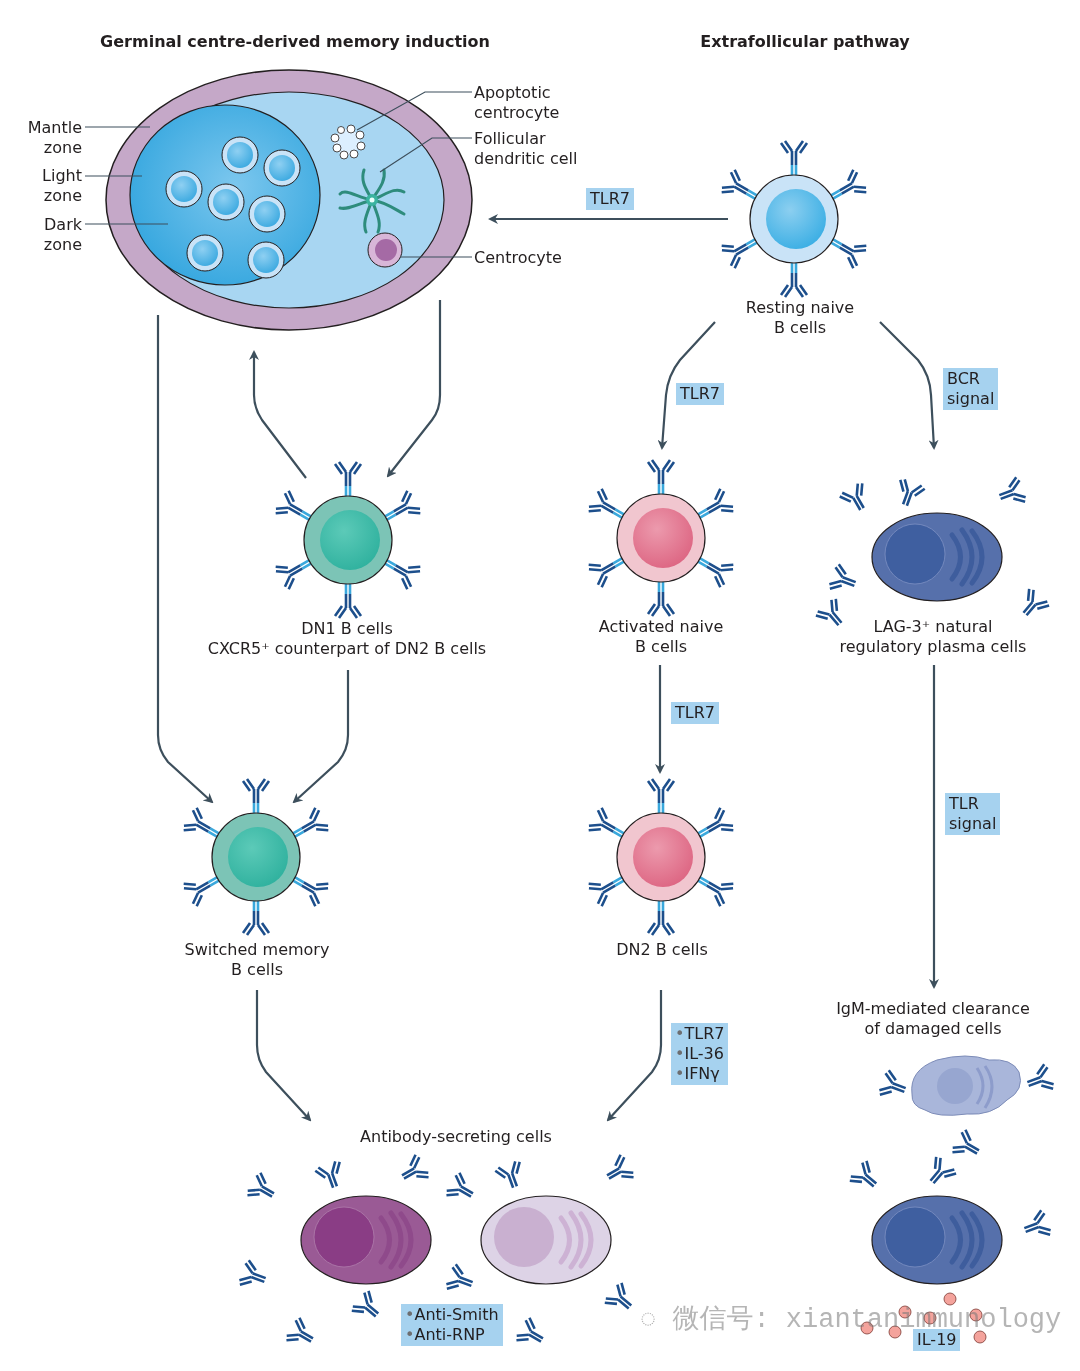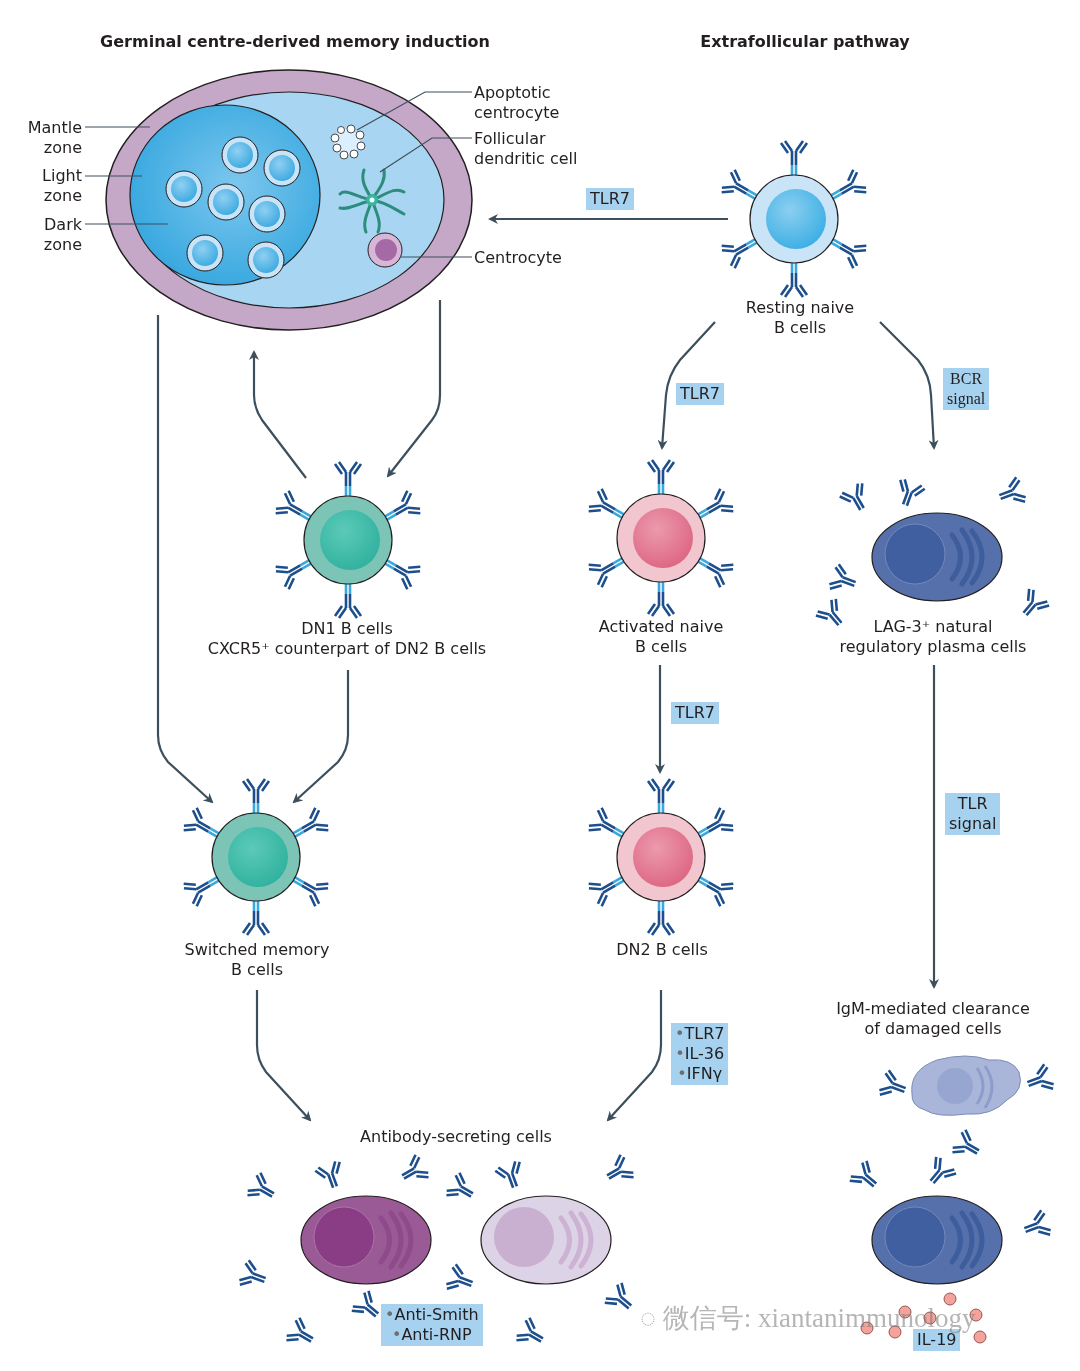--- a/index.html
+++ b/index.html
@@ -1,22 +1,22 @@
 <!DOCTYPE html>
 <html><head>
 <meta charset="utf-8">
 <style>
   html,body{margin:0;padding:0;background:#ffffff;}
   body{width:1080px;height:1371px;position:relative;overflow:hidden;font-family:"DejaVu Sans","Liberation Sans",sans-serif;color:#231f20;}
   svg#diagram{position:absolute;left:0;top:0;}
   .t{font-family:"DejaVu Sans","Liberation Sans",sans-serif;fill:#231f20;font-size:16px;}
   .title{font-weight:bold;font-size:16px;}
-  .lbl{position:absolute;background:#a6d2ef;color:#231f20;font-family:"DejaVu Sans","Liberation Sans",sans-serif;font-size:16px;line-height:20px;padding:1px 4px;text-align:center;}
+  .lbl{position:absolute;background:#a6d2ef;color:#231f20;font-family:"DejaVu Sans","Liberation Sans",sans-serif;font-size:16px;line-height:20px;padding:1px 4px;}
   .bul::before{content:"\2022 ";color:#6d6e71;}
-  .wm{position:absolute;left:640px;top:1300px;font-family:Liberation Serif, serif;font-size:27px;color:rgba(120,120,120,0.55);letter-spacing:0px;}
+  .wm{position:absolute;left:640px;top:1300px;font-family:Liberation Mono, monospace;font-size:27px;color:rgba(120,120,120,0.55);letter-spacing:0px;}
 </style>
 </head>
 <body>
 
 <svg id="diagram" width="1080" height="1371" viewBox="0 0 1080 1371" xmlns="http://www.w3.org/2000/svg">
   <defs>
     <marker id="ah" markerWidth="10" markerHeight="10" refX="8" refY="5" orient="auto" markerUnits="userSpaceOnUse">
       <path d="M0,0 L10,5 L0,10 L3,5 Z" fill="#3d4f5c"></path>
     </marker>
     <radialGradient id="gNaive" cx="40%" cy="35%" r="70%">
@@ -476,35 +476,35 @@
   <text class="t" x="257" y="955" text-anchor="middle">Switched memory</text>
   <text class="t" x="257" y="975" text-anchor="middle">B cells</text>
   <text class="t" x="662" y="955" text-anchor="middle">DN2 B cells</text>
   <text class="t" x="933" y="1014" text-anchor="middle">IgM-mediated clearance</text>
   <text class="t" x="933" y="1034" text-anchor="middle">of damaged cells</text>
   <text class="t" x="456" y="1142" text-anchor="middle">Antibody-secreting cells</text>
 </svg>
 
 <div class="lbl" style="left:586px;top:188px;">TLR7</div>
 <div class="lbl" style="left:676px;top:383px;">TLR7</div>
-<div class="lbl" style="left:943px;top:368px;font-family:Liberation Serif, serif;">
+<div class="lbl" style="left:943px;top:368px;">
   <div>BCR</div>
   <div>signal</div>
 </div>
 <div class="lbl" style="left:671px;top:702px;">TLR7</div>
 <div class="lbl" style="left:945px;top:793px;">
   <div>TLR</div>
   <div>signal</div>
 </div>
 <div class="lbl" style="left:671px;top:1023px;">
   <div class="bul">TLR7</div>
   <div class="bul">IL-36</div>
   <div class="bul">IFNγ</div>
 </div>
-<div class="lbl" style="left:381px;top:1304px;">
+<div class="lbl" style="left:401px;top:1304px;">
   <div class="bul">Anti-Smith</div>
   <div class="bul">Anti-RNP</div>
 </div>
 <div class="lbl" style="left:913px;top:1329px;">IL-19</div>
 
 <div class="wm">
   <span>◌</span>
   <span>微信号: xiantanimmunology</span>
 </div>
 

